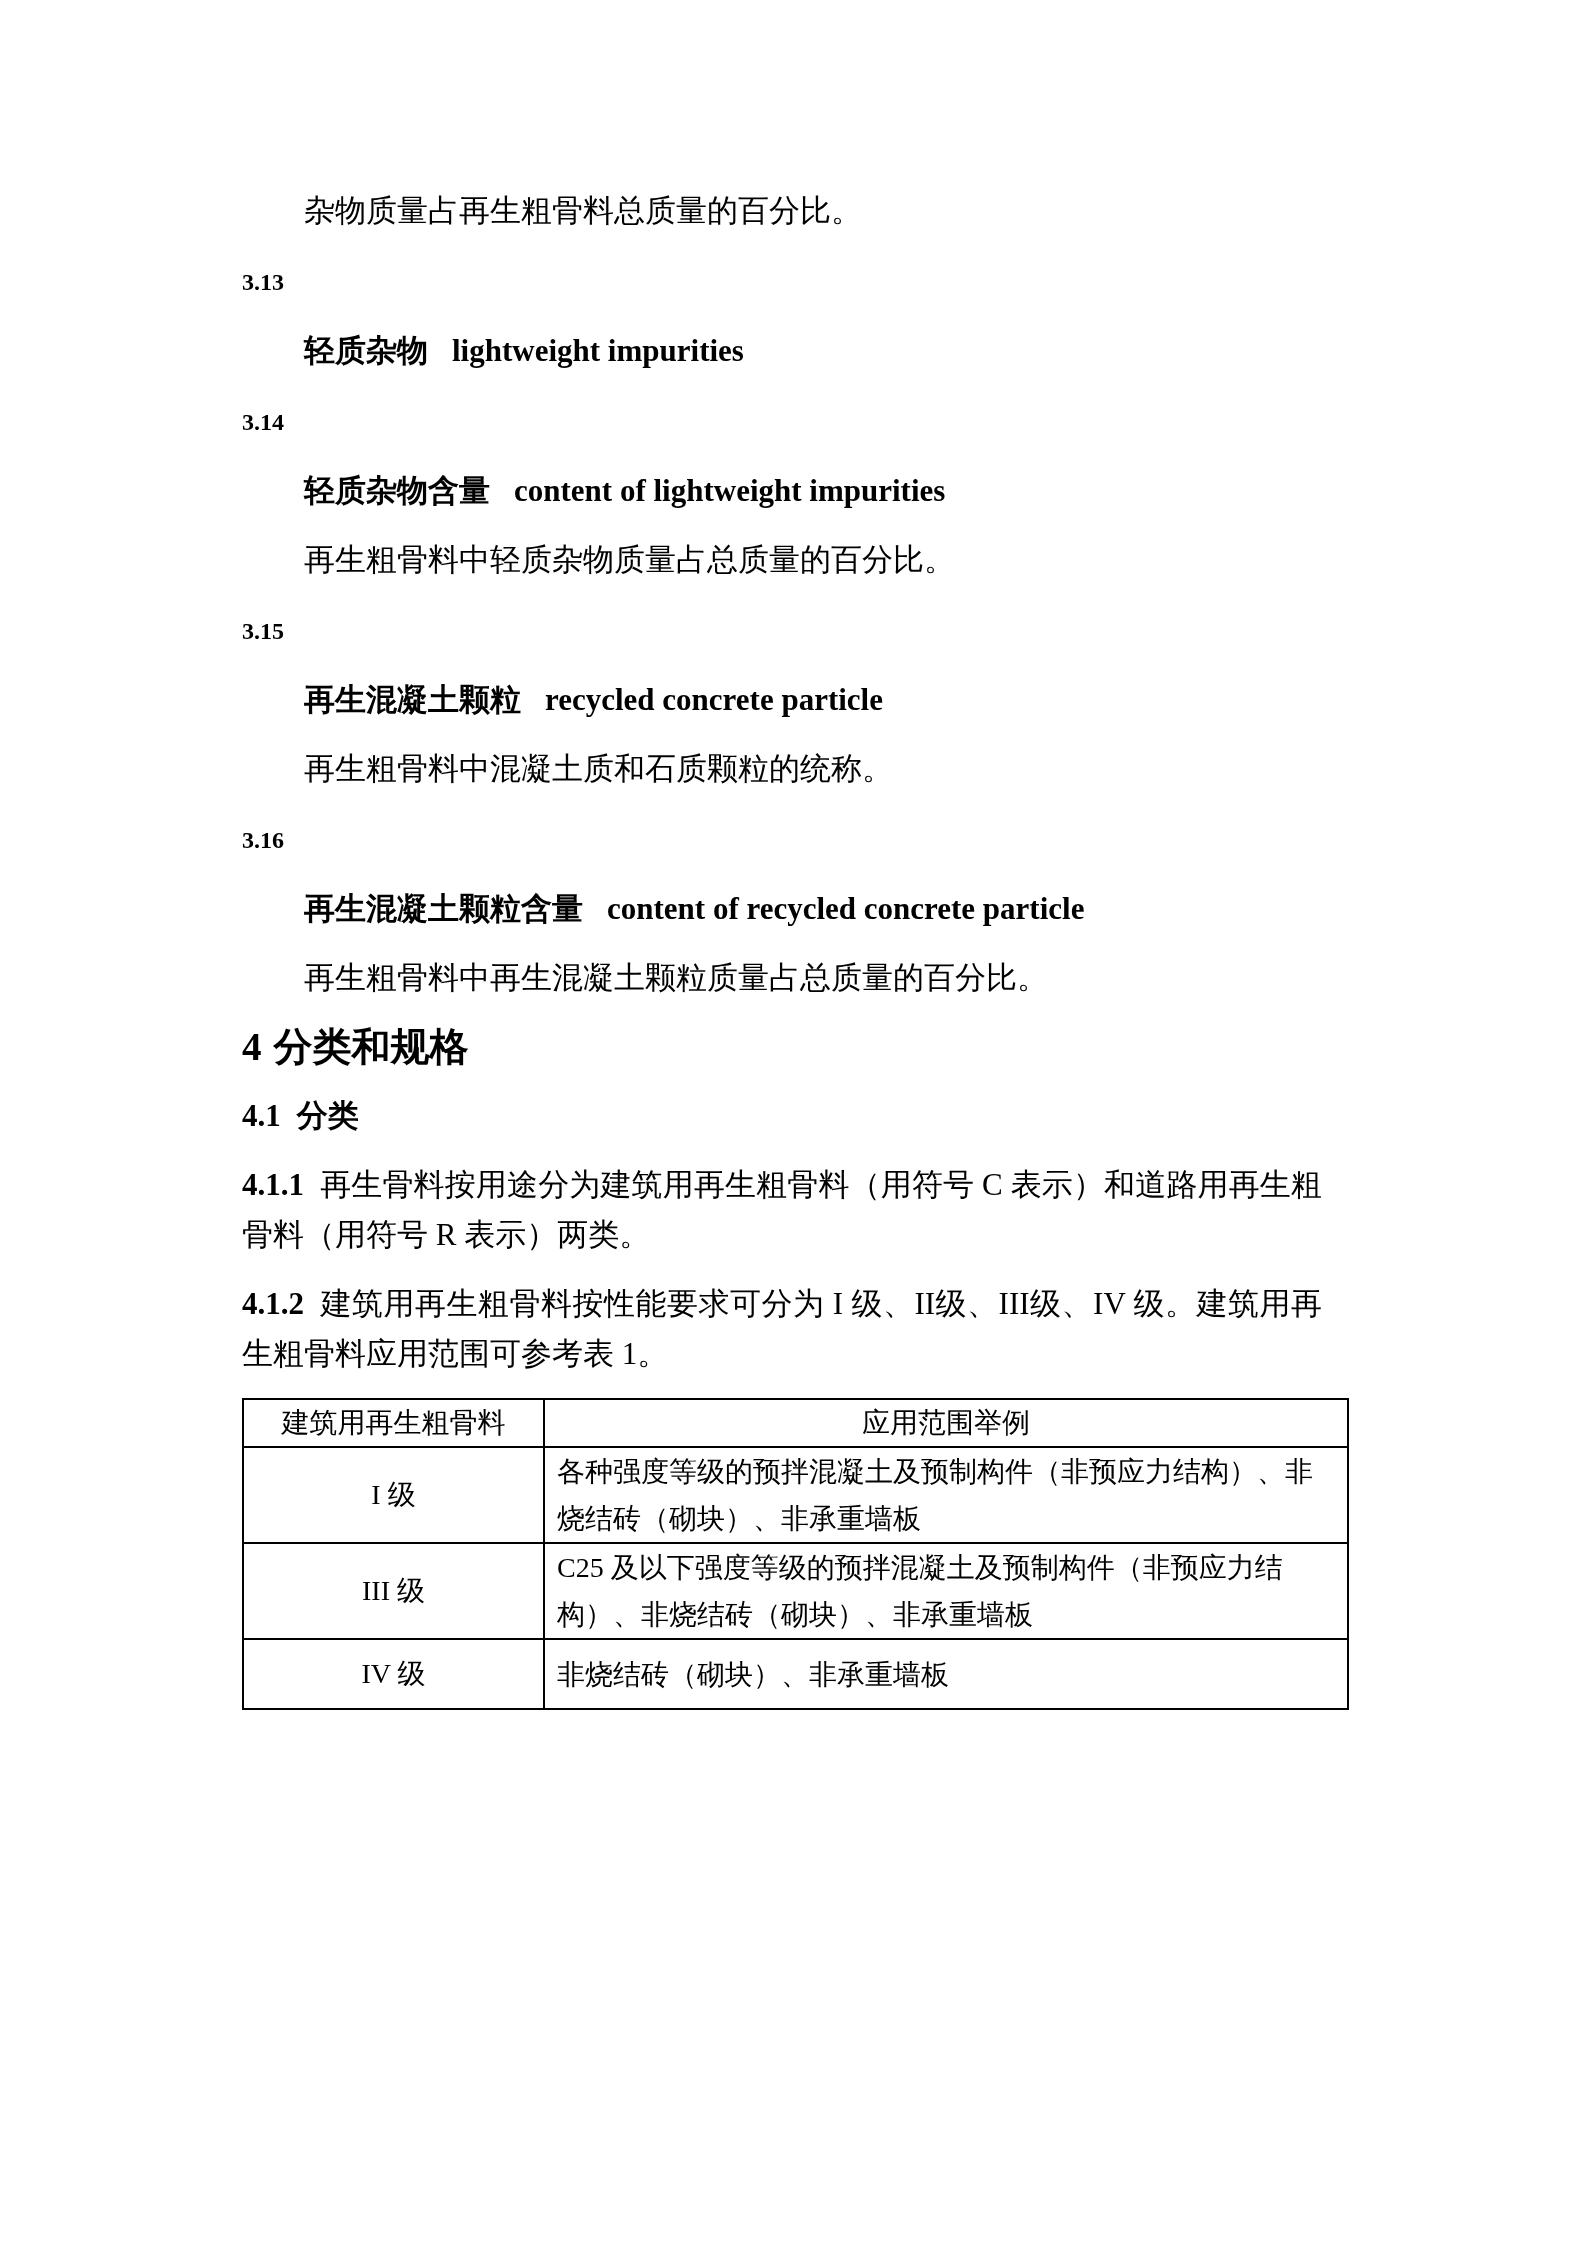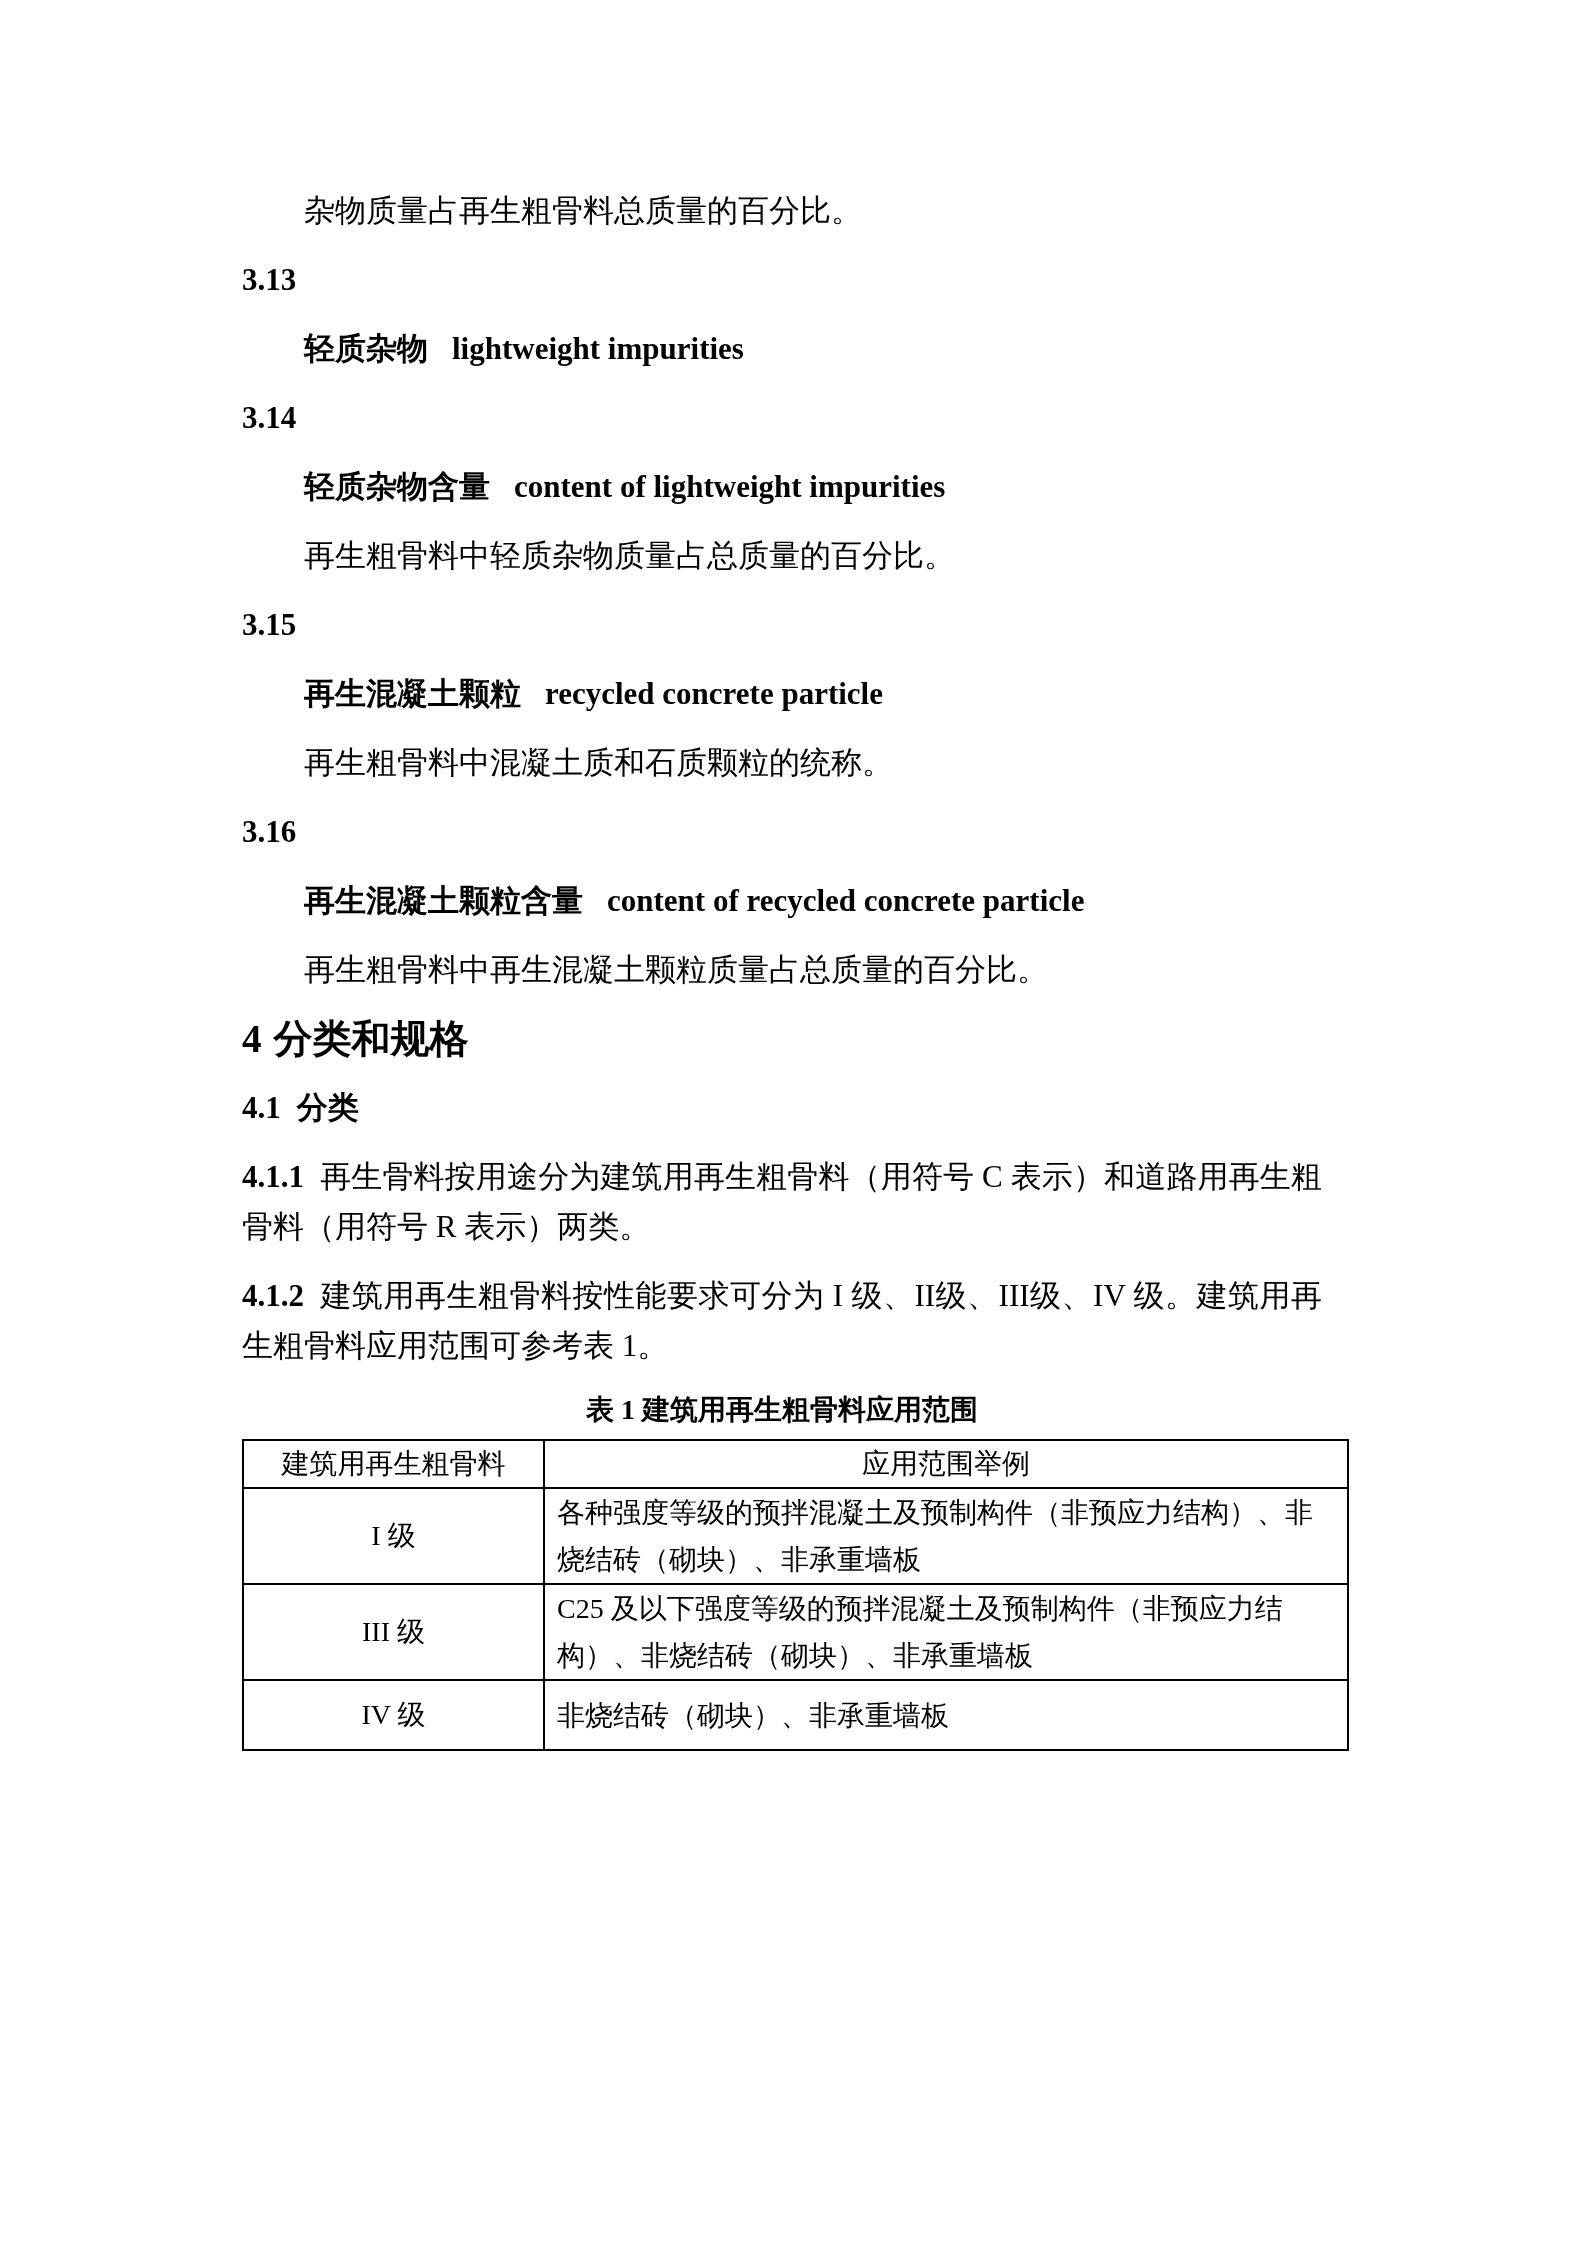--- a/index.html
+++ b/index.html
@@ -20,21 +20,21 @@
   }
   .p {
     font-size: 31px;
     line-height: 50px;
     margin: 0 0 19px 0;
     text-align: justify;
   }
   .indent2 { text-indent: 2em; }
   .sec-num {
     font-weight: bold;
-    font-size: 31px;
+    font-size: 24px;
   }
   .term-line {
     font-weight: bold;
   }
   .term-en { margin-left: 24px; }
   .chapter-line {
     font-weight: bold;
     font-size: 39px;
   }
   .sub-line {
@@ -103,21 +103,20 @@
   <p class="p"><span class="sec-num">3.16</span></p>
   <p class="p indent2 term-line"><span>再生混凝土颗粒含量</span><span class="term-en">content of recycled concrete particle</span></p>
   <p class="p indent2">再生粗骨料中再生混凝土颗粒质量占总质量的百分比。</p>
 
   <p class="p chapter-line"><span class="clause-num" style="margin-right:12px;">4</span><span>分类和规格</span></p>
   <p class="p sub-line"><span class="clause-num">4.1</span><span>分类</span></p>
 
   <p class="p"><span class="clause-num">4.1.1</span><span>再生骨料按用途分为建筑用再生粗骨料（用符号 C 表示）和道路用再生粗骨料（用符号 R 表示）两类。</span></p>
   <p class="p"><span class="clause-num">4.1.2</span><span>建筑用再生粗骨料按性能要求可分为 I 级、II级、III级、IV 级。建筑用再生粗骨料应用范围可参考表 1。</span></p>
 
-  <p class="tbl-caption">表 1  建筑用再生粗骨料应用范围</p>
 
   <table class="app-table">
     <colgroup>
         <col class="c1">
         <col class="c2">
       </colgroup>
     <tbody>
       <tr class="hdr-row">
         <td class="hdr-cell">建筑用再生粗骨料</td>
         <td class="hdr-cell">应用范围举例</td>

